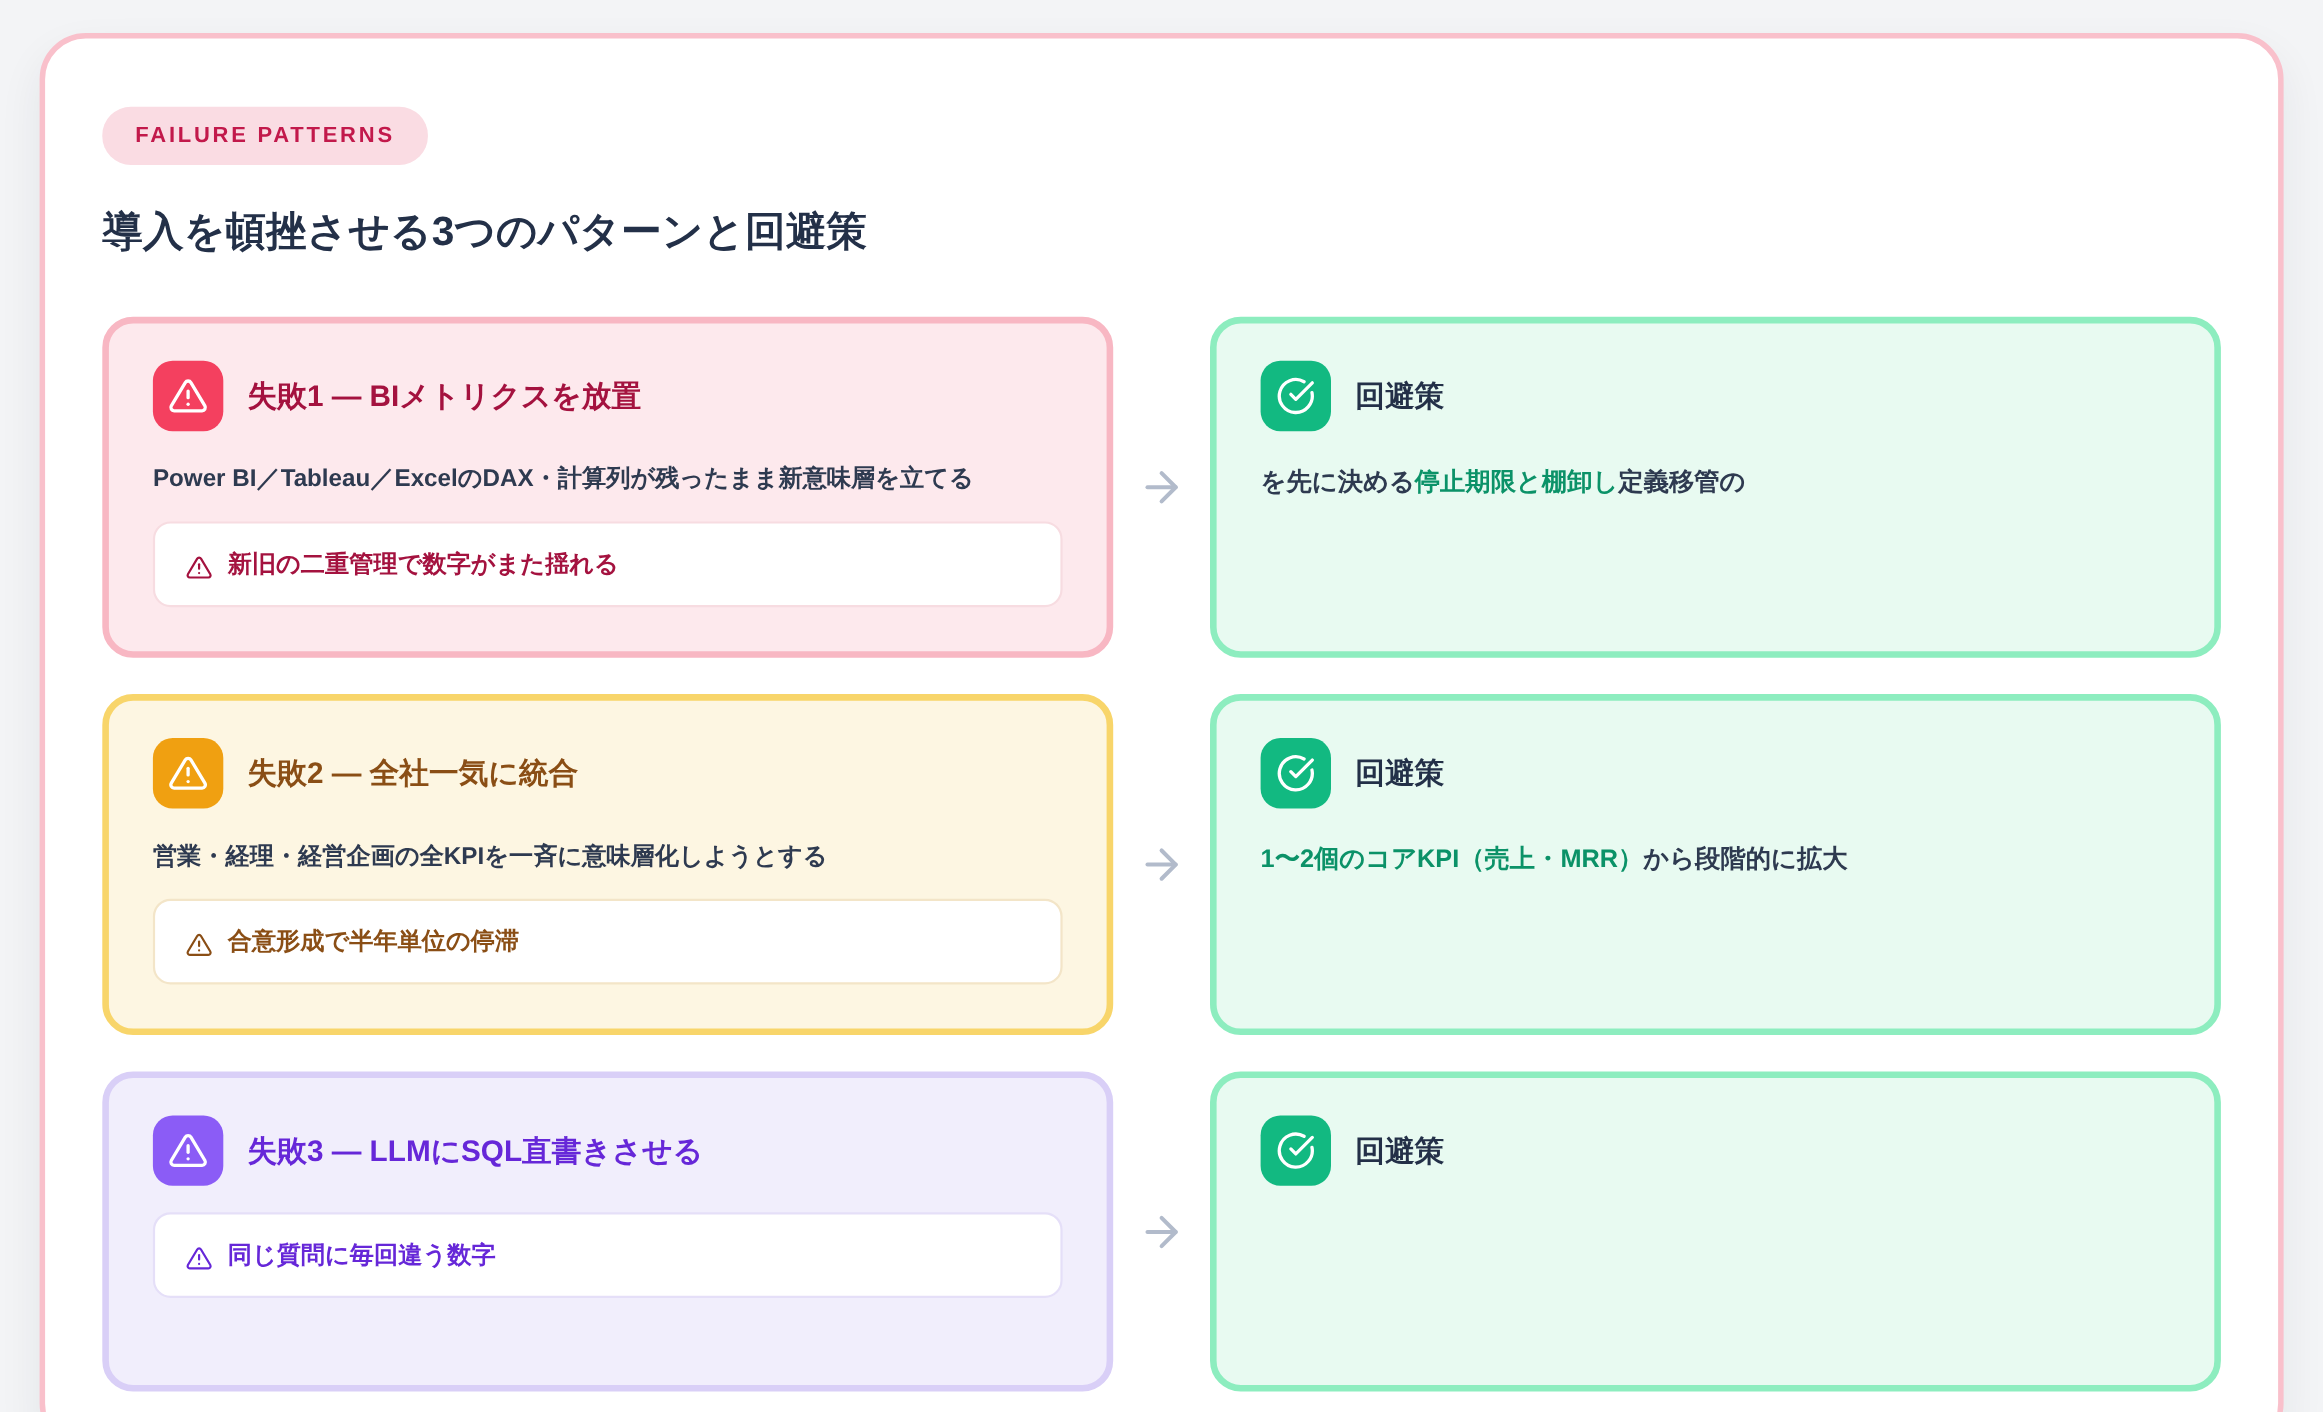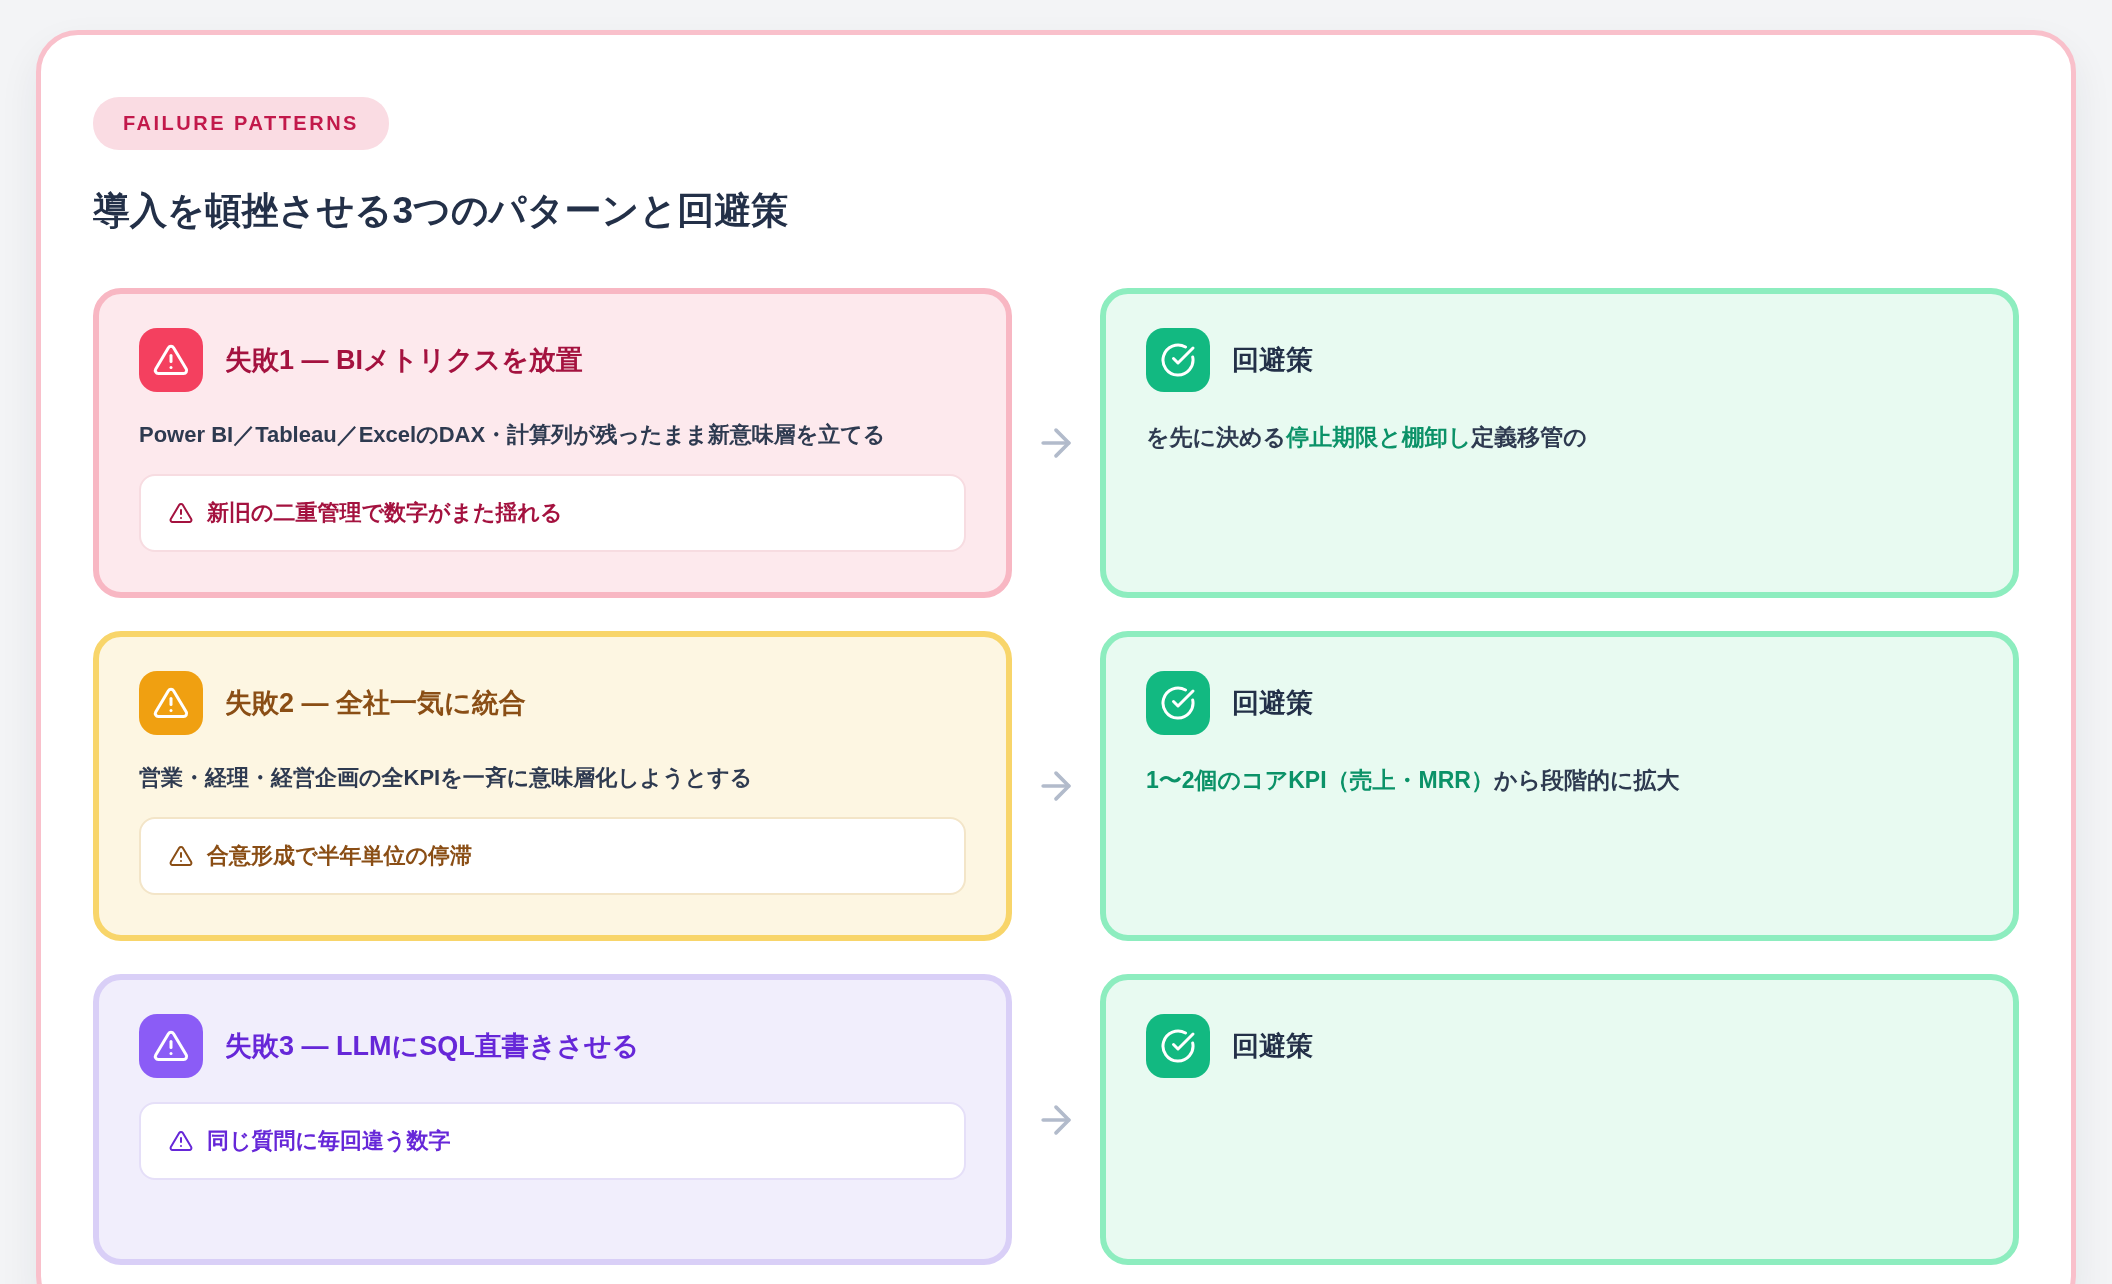--- a/index.html
+++ b/index.html
@@ -73,21 +73,21 @@
     font-weight: 600;
     color: var(--body-text, #2E3A50);
   }
   .consequence {
     margin-top: 24px;
     background: #ffffff;
     border-radius: 16px;
     border: 2px solid transparent;
     padding: 22px 28px;
     display: flex;
-    align-items: center;
+    align-items: flex-end;
     gap: 14px;
     font-size: 22px;
     font-weight: 800;
   }
   .consequence svg { width: 24px; height: 24px; flex: none; }
   .arrow-cell {
     display: flex;
     align-items: center;
     justify-content: center;
     color: var(--arrow, #B2BBCB);

